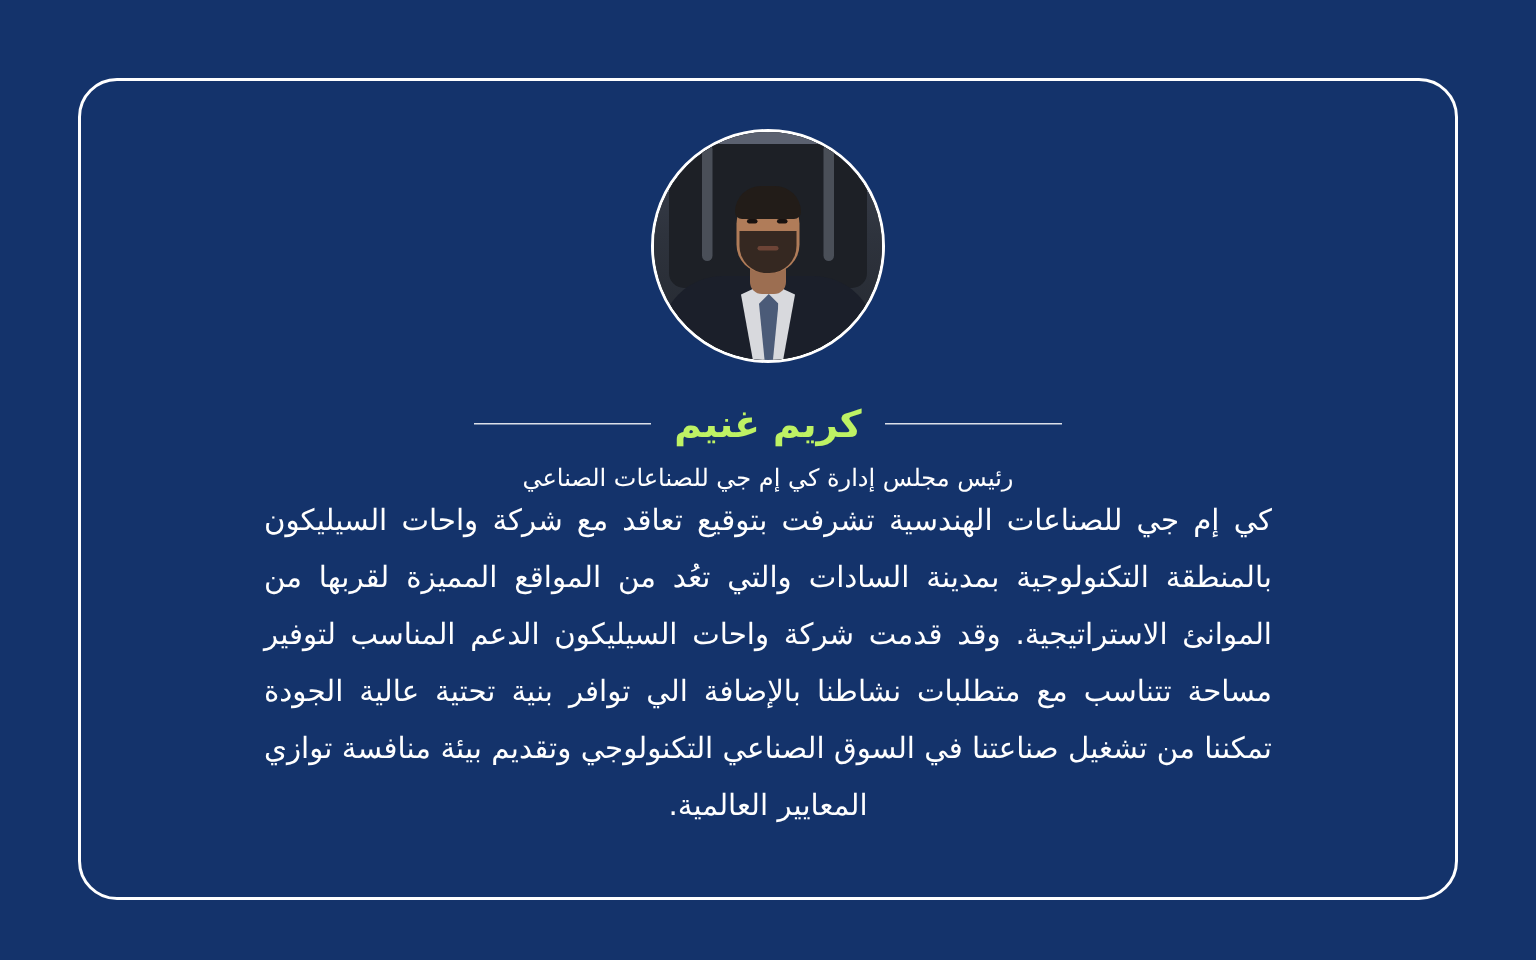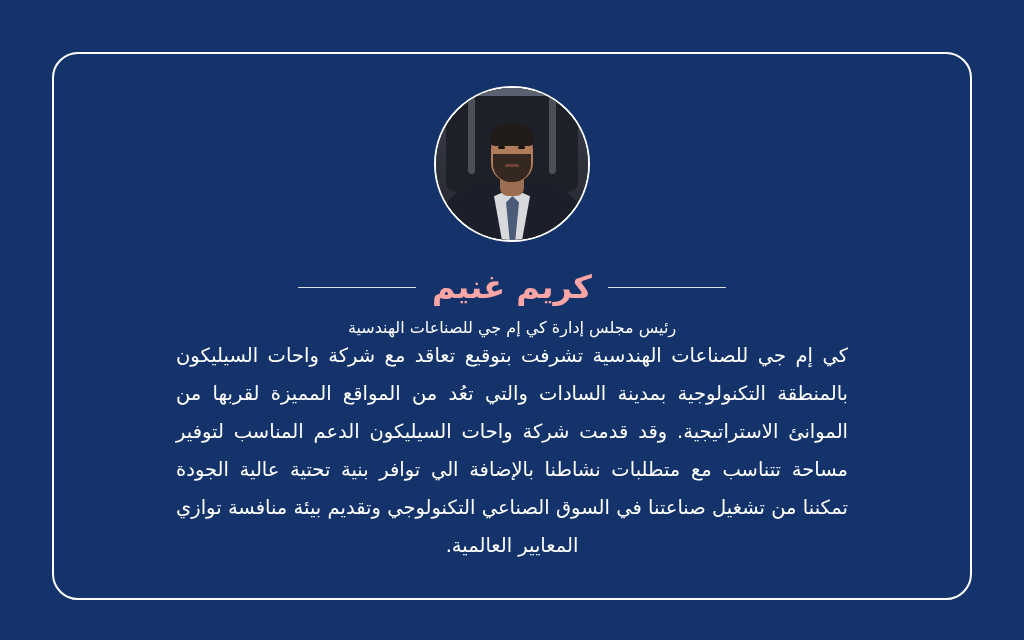--- a/index.html
+++ b/index.html
@@ -167,22 +167,22 @@
     gap: 16px;
     width: 100%;
   }
   .rule {
     width: 118px;
     height: 1px;
     background: #ffffff;
     opacity: .85;
   }
   .name {
-    color: #fca5a5;
-    font-size: 32px;
+    color: #bef264;
+    font-size: 25px;
     font-weight: bold;
     letter-spacing: .5px;
     white-space: nowrap;
   }
   .title {
     margin-top: 12px;
     color: #ffffff;
     font-size: 16px;
     text-align: center;
   }
@@ -220,17 +220,17 @@
       <div class="mouth"></div>
     </div>
   </div>
 
   <div class="name-row">
     <div class="rule"></div>
     <div class="name">كريم غنيم</div>
     <div class="rule"></div>
   </div>
 
-  <div class="title">رئيس مجلس إدارة كي إم جي للصناعات الهندسية</div>
+  <div class="title">رئيس مجلس إدارة كي إم جي للصناعات الصناعي</div>
 
   <div class="body-text">كي إم جي للصناعات الهندسية تشرفت بتوقيع تعاقد مع شركة واحات السيليكون بالمنطقة التكنولوجية بمدينة السادات والتي تعُد من المواقع المميزة لقربها من الموانئ الاستراتيجية.  وقد قدمت شركة واحات السيليكون الدعم المناسب لتوفير مساحة تتناسب مع متطلبات نشاطنا بالإضافة الي توافر بنية تحتية عالية الجودة تمكننا من تشغيل صناعتنا في السوق الصناعي التكنولوجي وتقديم بيئة منافسة توازي المعايير العالمية.</div>
 
 </div>
 
 </body></html>

